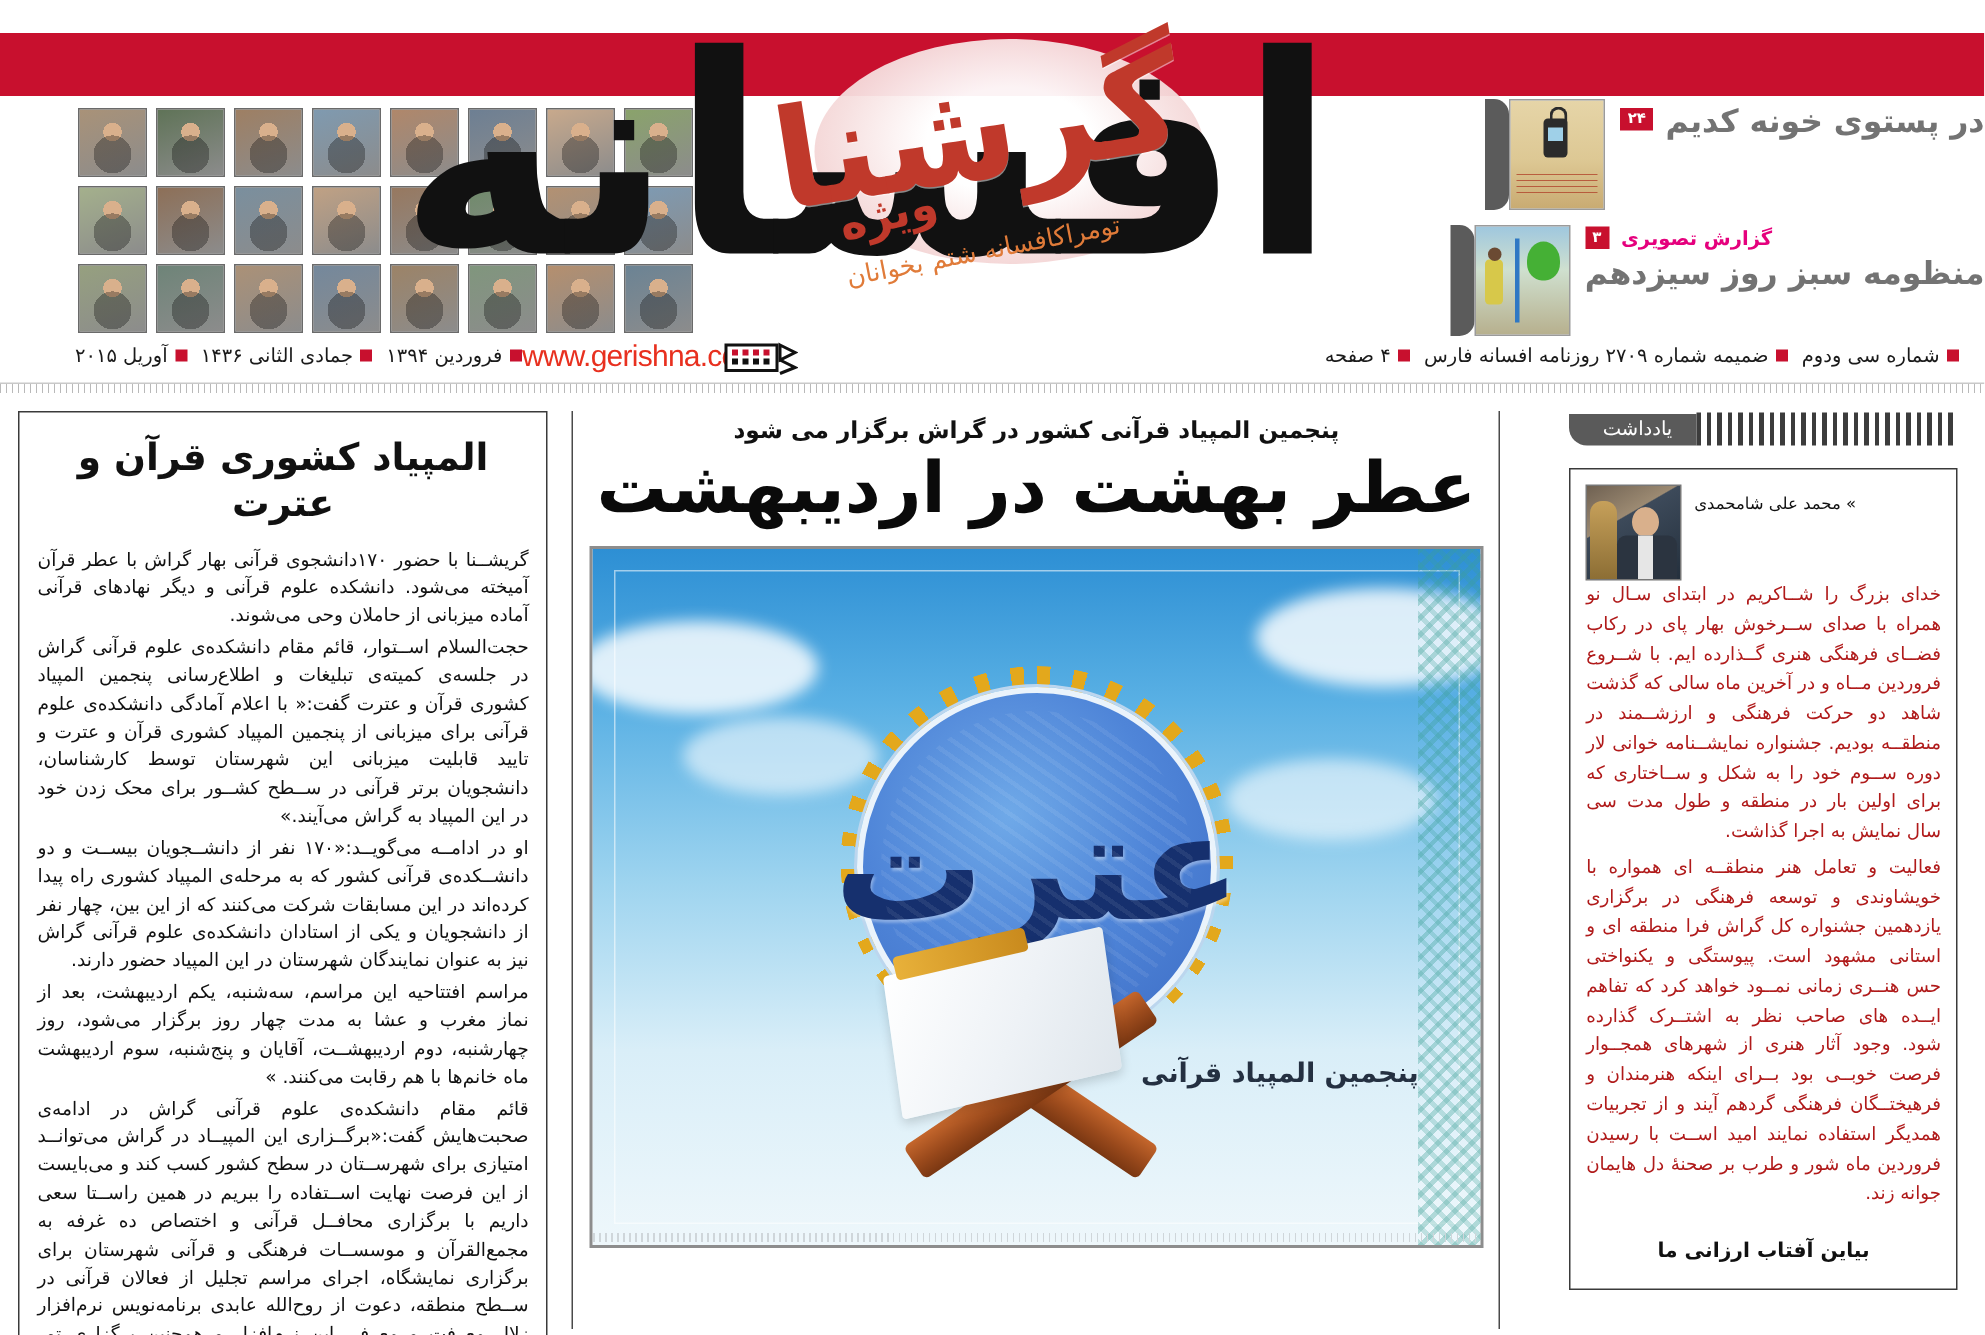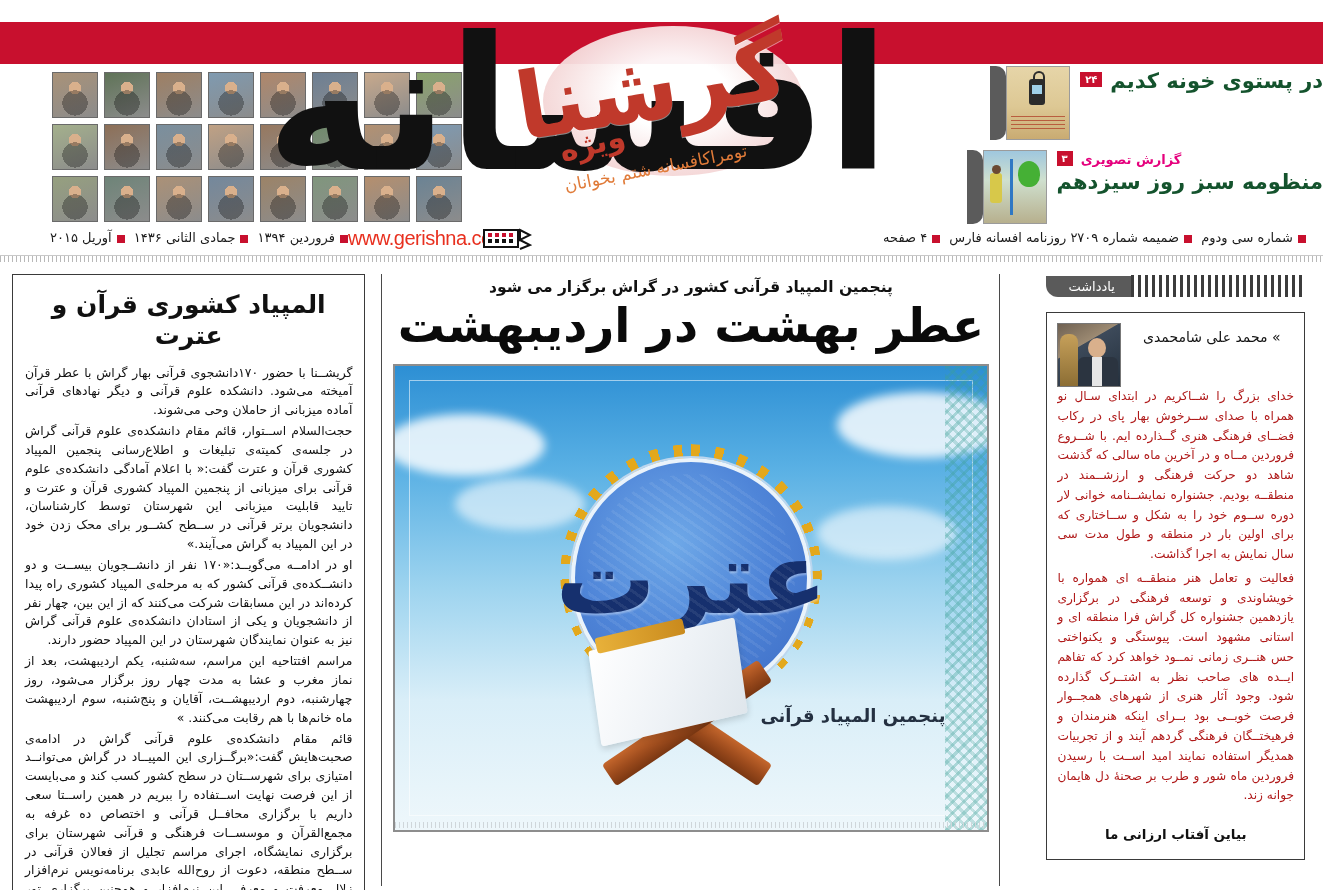--- a/index.html
+++ b/index.html
@@ -28,21 +28,21 @@
   .promo-1{top:66px;right:0;}
   .promo-2{top:150px;right:0;}
   .promo-thumb{width:64px;height:74px;border:1px solid #9b9b9b;box-sizing:border-box;
      background-size:cover;background-position:center;}
   .promo-gray{width:16px;height:74px;background:#5b5b5b;border-radius:0 10px 10px 0;}
   .promo-texts{margin-left:0;margin-right:0;text-align:left;padding-left:10px;
      display:flex;flex-direction:column;align-items:flex-end;}
   .promo-badge{background:#c8102e;color:#fff;font-size:10px;padding:2px 5px;
      font-weight:bold;display:inline-block;}
   .promo-kicker{color:#e5007d;font-size:13px;font-weight:bold;margin-top:2px;}
-  .promo-title{font-size:21px;font-weight:bold;color:#14532d;letter-spacing:1px;
+  .promo-title{font-size:21px;font-weight:bold;color:#737373;letter-spacing:1px;
      white-space:nowrap;margin-top:3px;}
   .promo-row{display:flex;align-items:center;gap:8px;justify-content:flex-end;}
 
   
   .logo-wrap{position:absolute;left:455px;top:8px;width:430px;height:215px;z-index:5;}
   .logo-oval{position:absolute;left:88px;top:18px;width:260px;height:150px;
      border-radius:50%;background:radial-gradient(ellipse at 50% 45%,#ffffff 30%,#f6dede 62%,#eebcbc 100%);
      opacity:.95;}
   .logo-afsaneh{position:absolute;right:-5px;top:5px;font-size:185px;line-height:185px;
      font-weight:bold;color:#111;font-family:"DejaVu Sans","Liberation Sans",sans-serif;
@@ -142,21 +142,21 @@
   .note-photo{width:64px;height:64px;border:1px solid #777;box-sizing:border-box;
      background:linear-gradient(150deg,#6f6152 0%,#9c8a72 35%,#3d4a5a 36%,#24303d 100%);
      position:relative;overflow:hidden;flex:none;}
   .note-photo .face{position:absolute;left:30px;top:14px;width:18px;height:20px;
      border-radius:50%;background:#d9b08c;}
   .note-photo .suit{position:absolute;left:20px;top:33px;width:40px;height:31px;
      background:#2b3440;border-radius:6px 6px 0 0;}
   .note-photo .shirt{position:absolute;left:34px;top:33px;width:10px;height:31px;background:#e6e6e6;}
   .note-photo .plant{position:absolute;left:2px;top:10px;width:18px;height:54px;
      background:linear-gradient(180deg,#c6a05a,#8a6c33);border-radius:8px 8px 2px 2px;}
-  .note-author{font-size:14px;color:#111;padding-top:6px;text-align:center;flex:1;}
+  .note-author{font-size:11px;color:#111;padding-top:6px;text-align:left;flex:1;}
   .note-title{font-size:19px;font-weight:bold;color:#111;text-align:center;
      margin:10px 0 6px 0;}
   .note-body{font-size:12.2px;line-height:1.62;text-align:justify;color:#b01a1a;}
   .note-body p{margin:0 0 4px 0;}
   .poem{margin-top:16px;text-align:center;color:#111;font-size:13.5px;
      line-height:1.85;font-weight:bold;}
   .poem div{white-space:nowrap;}
 </style>
 </head>
 <body>

